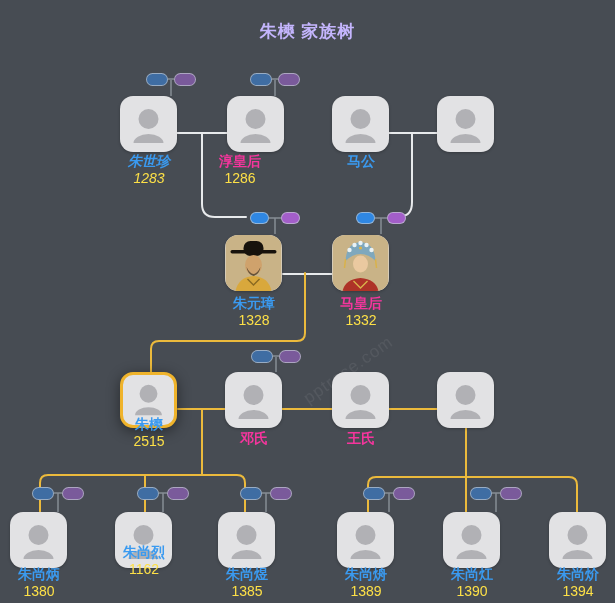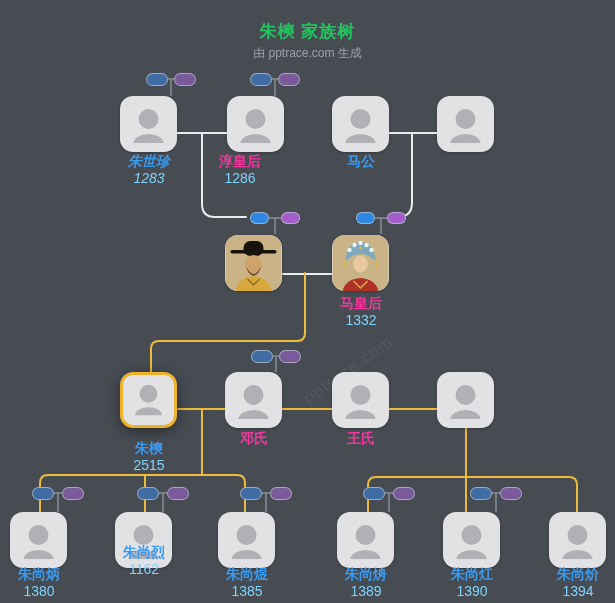--- a/index.html
+++ b/index.html
@@ -3,21 +3,21 @@
 <meta charset="utf-8">
 <style>
   html,body{margin:0;padding:0;background:#474c53;}
   #canvas{
     position:relative;width:615px;height:603px;overflow:hidden;
     background:#474c53;
     font-family:"Liberation Sans","DejaVu Sans",sans-serif;
   }
   .title{
     position:absolute;top:20px;left:0;width:615px;text-align:center;
-    color:#22c55e;font-size:17px;font-weight:bold;letter-spacing:1px;
+    color:#c4b5fd;font-size:17px;font-weight:bold;letter-spacing:1px;
   }
   .subtitle{
     position:absolute;top:45px;left:0;width:615px;text-align:center;
     color:#9aa0a8;font-size:12px;
   }
   .watermark{
     position:absolute;left:300px;top:392px;
     transform:rotate(-35deg);transform-origin:left top;
     color:rgba(255,255,255,0.07);font-size:17px;letter-spacing:1px;
     white-space:nowrap;pointer-events:none;
@@ -45,29 +45,28 @@
   .pill.purple-muted{background:#7a5a9b;}
   .pill.blue-bright{background:#2f87e3;}
   .pill.purple-bright{background:#a35ec9;}
   .plabel{
     position:absolute;width:96px;text-align:center;
     font-size:14px;font-weight:bold;line-height:17px;
   }
   .plabel .pname{display:block;}
   .plabel .pname.male{color:#3a9af0;}
   .plabel .pname.female{color:#f5359d;}
-  .plabel .pyear{display:block;color:#7dd3fc;font-weight:500;font-size:14px;}
+  .plabel .pyear{display:block;color:#fde047;font-weight:500;font-size:14px;}
 </style>
 </head>
 <body>
 
 <div id="canvas">
 
   <div class="title">朱樉 家族树</div>
-  <div class="subtitle">由 pptrace.com 生成</div>
   <div class="watermark">pptrace.com</div>
 
   <svg class="wires" width="615" height="603">
 
     <path class="wire-white" d="M177 133 H227"></path>
     <path class="wire-white" d="M389 133 H437"></path>
     <path class="wire-white" d="M202 133 V204 Q202 217 215 217 H246"></path>
     <path class="wire-white" d="M412 133 V202 Q412 216 401 216"></path>
     <path class="wire-white" d="M283 274 H332"></path>
 
@@ -170,20 +169,24 @@
       <circle cx="28" cy="8" r="2.2" fill="#e9f2f5"></circle>
         <circle cx="34" cy="10" r="2.2" fill="#e9f2f5"></circle>
       <circle cx="39" cy="15" r="2.2" fill="#e9f2f5"></circle>
         <circle cx="28" cy="13" r="1.6" fill="#d9b24a"></circle>
       <path d="M13 24 L12 33 M43 24 L44 33" stroke="#d9b24a" stroke-width="1.5"></path>
       <ellipse cx="28" cy="29" rx="7.5" ry="8.5" fill="#eac9a0"></ellipse>
       <path d="M10 56 Q13 44 28 43 Q43 44 46 56 Z" fill="#ae3227"></path>
       <path d="M21 46 L28 53 L35 46" stroke="#d9b24a" stroke-width="1.4" fill="none"></path>
     </svg>
   </div>
+  <div class="plabel" style="left:206px;top:295px;">
+    <span class="pname male">朱元璋</span>
+    <span class="pyear">1328</span>
+  </div>
   <div class="plabel" style="left:313px;top:295px;">
     <span class="pname female">马皇后</span>
     <span class="pyear">1332</span>
   </div>
 
   <div class="node selected" style="left:120px;top:372px;">
     <svg viewBox="0 0 56 56">
         <circle cx="28" cy="21" r="10" fill="#b1b1b5"></circle>
         <path d="M13 45 A15 9 0 0 1 43 45 Z" fill="#b1b1b5"></path>
       </svg>
@@ -199,21 +202,21 @@
         <circle cx="28" cy="23" r="10" fill="#b1b1b5"></circle>
         <path d="M13 47 A15 9 0 0 1 43 47 Z" fill="#b1b1b5"></path>
       </svg>
   </div>
   <div class="node" style="left:437px;top:372px;">
     <svg viewBox="0 0 56 56">
         <circle cx="28" cy="23" r="10" fill="#b1b1b5"></circle>
         <path d="M13 47 A15 9 0 0 1 43 47 Z" fill="#b1b1b5"></path>
       </svg>
   </div>
-  <div class="plabel" style="left:101px;top:440px;">
+  <div class="plabel" style="left:101px;top:416px;">
     <span class="pname male">朱樉</span>
     <span class="pyear">2515</span>
   </div>
   <div class="plabel" style="left:313px;top:430px;">
     <span class="pname female">王氏</span>
   </div>
   <div class="plabel" style="left:206px;top:430px;">
     <span class="pname female">邓氏</span>
   </div>
 

